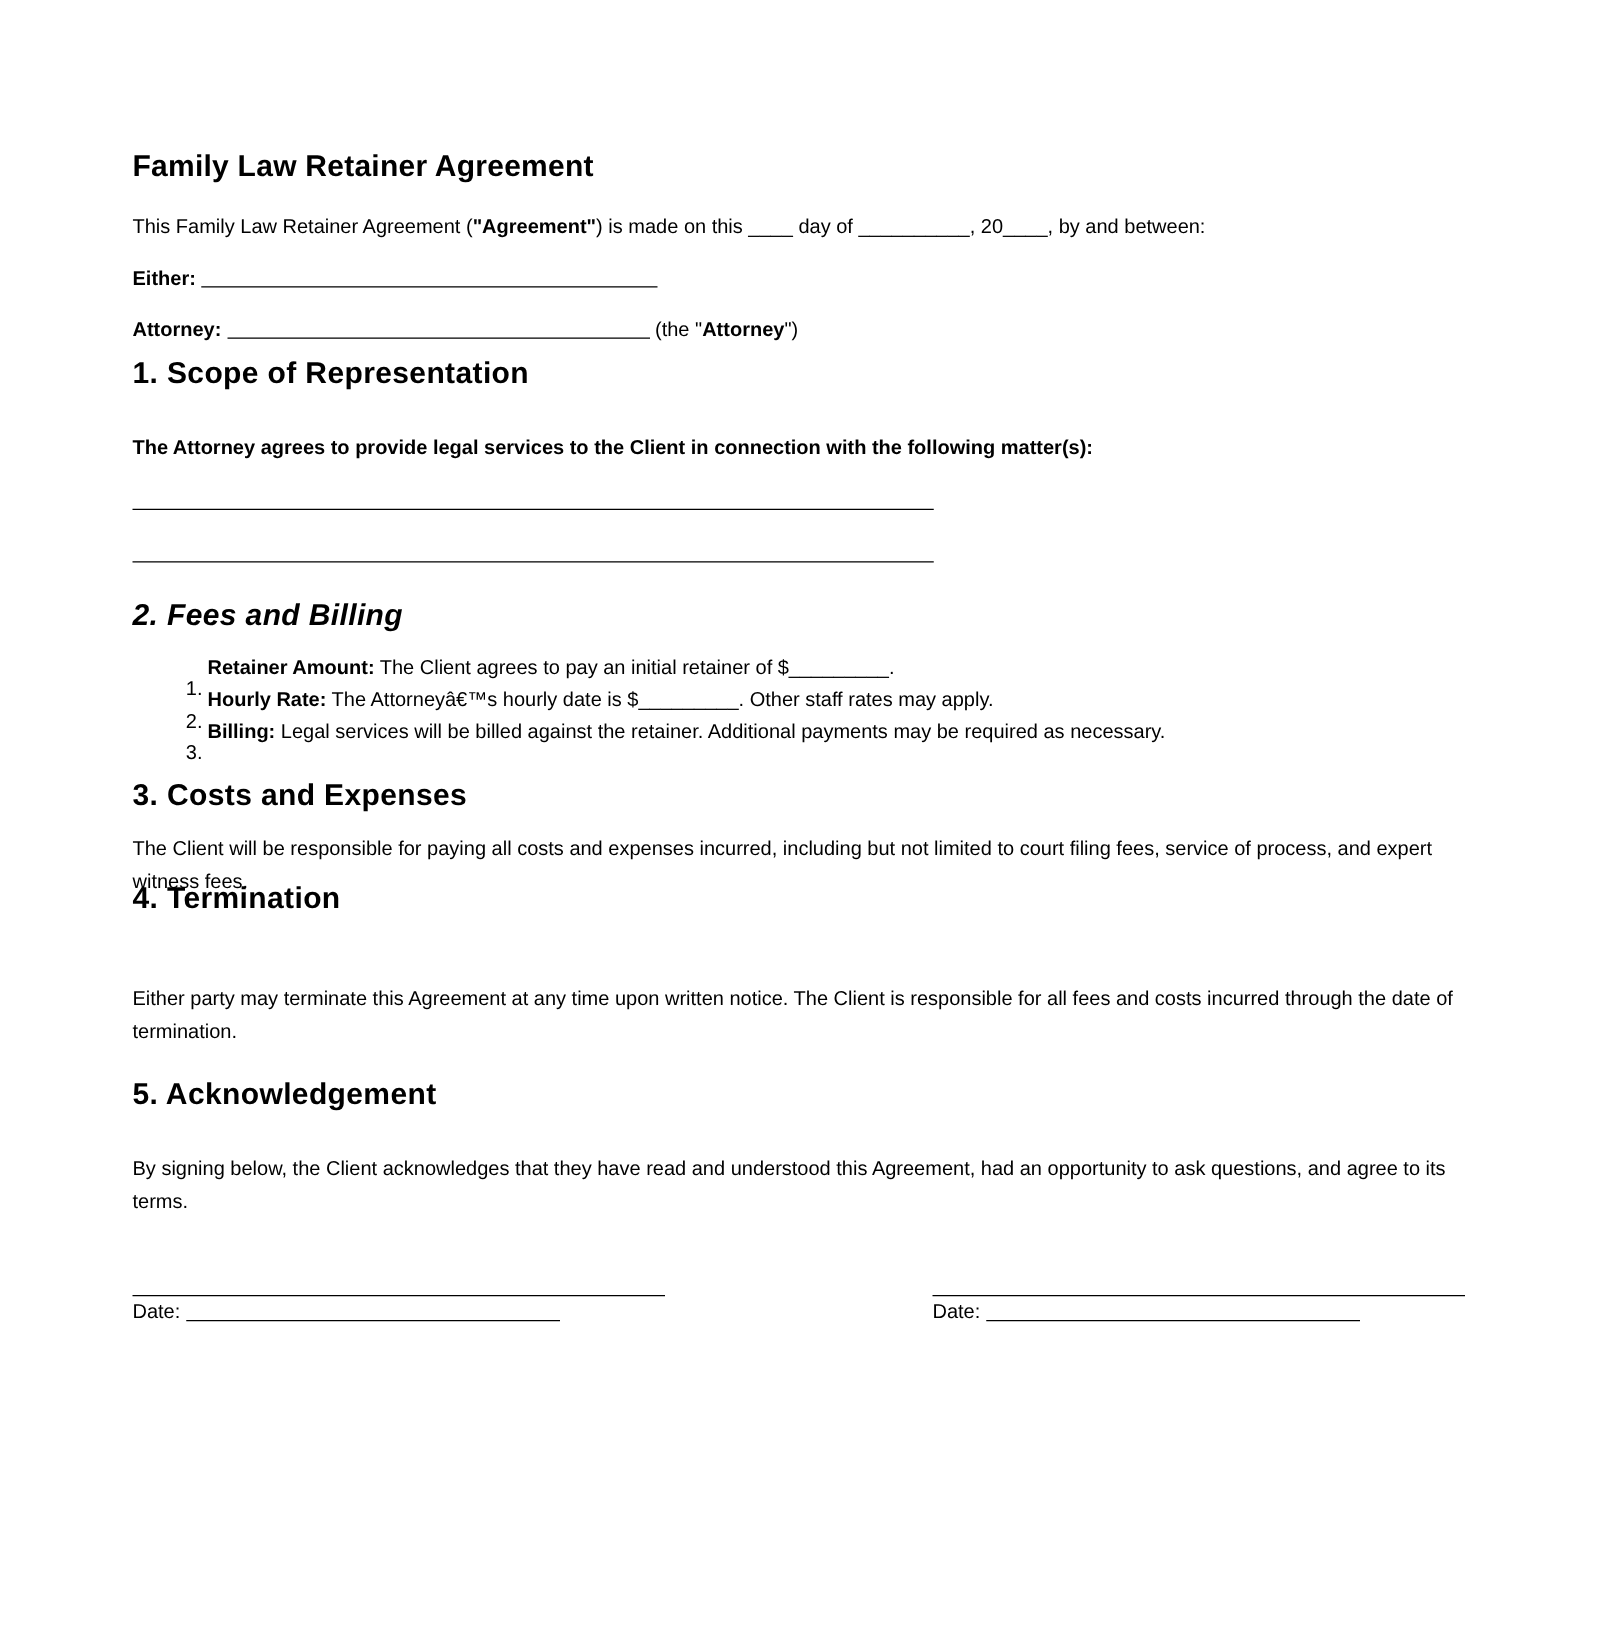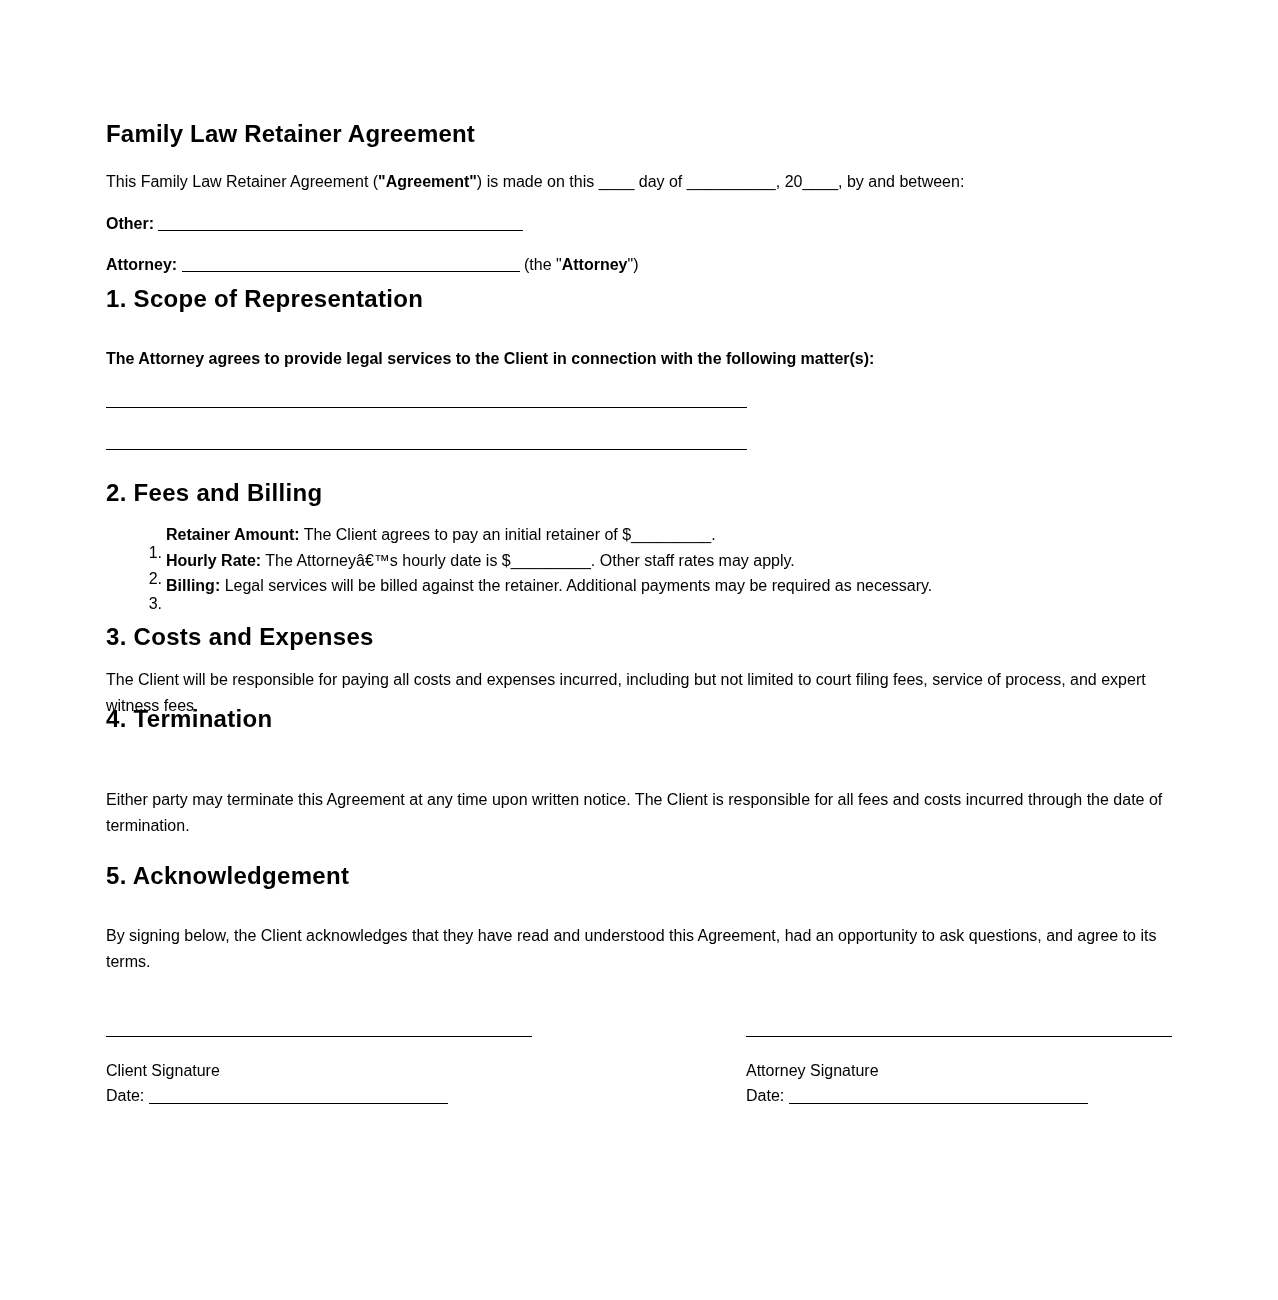--- a/index.html
+++ b/index.html
@@ -123,36 +123,36 @@
 
 <div class="page">
 
   <h1>Family Law Retainer Agreement</h1>
 
   <div class="line" style="top:169px;">
     <span>This Family Law Retainer Agreement (</span><b>"Agreement"</b><span>) is made on this </span><span>____</span><span> day of </span><span>__________</span><span>, 20</span><span>____</span><span>, by and between:</span>
   </div>
 
   <div class="line" style="top:211px;">
-    <b>Other:</b>
+    <b>Either:</b>
     <span class="uline" style="width:365px;"></span>
   </div>
 
   <div class="line" style="top:252px;">
     <b>Attorney:</b>
     <span class="uline" style="width:338px;"></span>
     <span>(the "</span><b>Attorney</b><span>")</span>
   </div>
 
   <h2 style="top:284px;">1. Scope of Representation</h2>
   <p class="para" style="top:346px;font-weight:bold;">The Attorney agrees to provide legal services to the Client in connection with the following matter(s):</p>
   <div class="blank-line" style="top:407px; width:641px;"></div>
   <div class="blank-line" style="top:449px; width:641px;"></div>
 
-  <h2 style="top:478px;">2. Fees and Billing</h2>
+  <h2 style="top:478px;font-style:italic;">2. Fees and Billing</h2>
   <ol class="fees">
     <li>
       <span class="num"><span>1.</span></span><b>Retainer Amount:</b><span> The Client agrees to pay an initial retainer of $</span><span>_________</span><span>.</span>
     </li>
     <li>
       <span class="num"><span>2.</span></span><b>Hourly Rate:</b><span> The Attorneyâ€™s hourly date is $</span><span>_________</span><span>. Other staff rates may apply.</span>
     </li>
     <li>
       <span class="num"><span>3.</span></span><b>Billing:</b><span> Legal services will be billed against the retainer. Additional payments may be required as necessary.</span>
     </li>
@@ -162,27 +162,25 @@
   <p class="para" style="top:667px;">The Client will be responsible for paying all costs and expenses incurred, including but not limited to court filing fees, service of process, and expert witness fees.</p>
 
   <h2 style="top:704px;">4. Termination</h2>
   <p class="para" style="top:787px;">Either party may terminate this Agreement at any time upon written notice. The Client is responsible for all fees and costs incurred through the date of termination.</p>
 
   <h2 style="top:861px;">5. Acknowledgement</h2>
   <p class="para" style="top:906px;margin-top:17px;">By signing below, the Client acknowledges that they have read and understood this Agreement, had an opportunity to ask questions, and agree to its terms.</p>
 
   <div class="sig-block" style="left:0;">
     <div class="sig-line"></div>
-    <div class="sig-label">Client Signature</div>
     <div class="date-row">
       <span>Date:</span><span class="date-field"></span>
     </div>
   </div>
 
   <div class="sig-block" style="left:640px;">
     <div class="sig-line"></div>
-    <div class="sig-label">Attorney Signature</div>
     <div class="date-row">
       <span>Date:</span><span class="date-field"></span>
     </div>
   </div>
 
 </div>
 
 </body></html>

